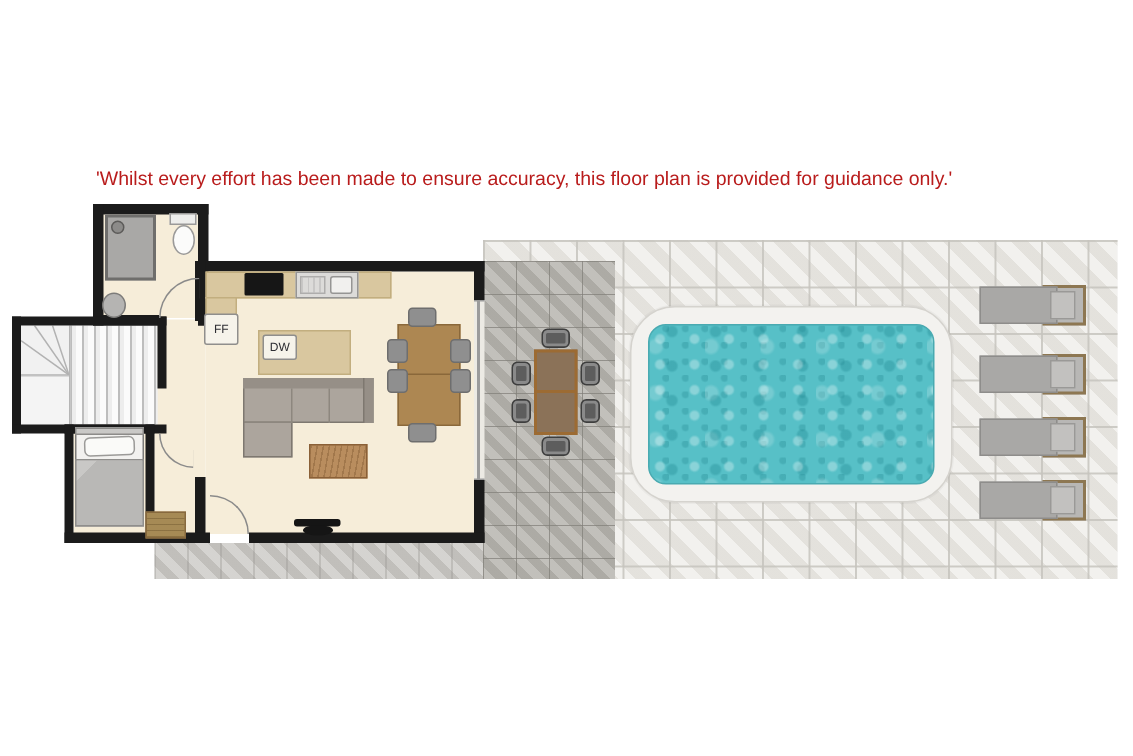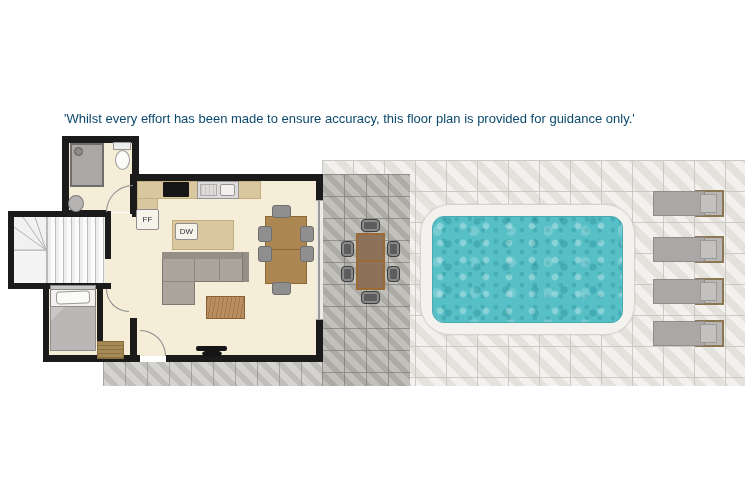--- a/index.html
+++ b/index.html
@@ -1,21 +1,21 @@
 <!DOCTYPE html>
 <html style="--wall: #1b1b1b; --floor: #f6edd9; --counter: #d9c79f; --sofa: #aca59d; --wood-table: #ad8752; --coffee: #b98d5e; --chair: #8f8f8f; --stairs: #f1f1f1; --patio: #b6b4ae; --deck: #eae8e3; --strip: #c7c5c1; --water: #57c0c7; --coping: #f3f2ef; --lounger-cushion: #a9a8a6; --lounger-wood: #8d7752; --outdoor-table: #8b7258; --outdoor-table-edge: #9c6b33; --mat: #a68a55; --blanket: #b9b8b6;"><head>
 <meta charset="utf-8">
 <style>
   html,body{margin:0;padding:0;background:#ffffff;}
   .stage{position:relative;width:755px;height:504px;background:#fff;overflow:hidden;
          font-family:"Liberation Sans", sans-serif;}
   .abs{position:absolute;box-sizing:border-box;}
 
   
-  .disclaimer{left:64px;top:111px;width:600px;font-size:13px;color:#0c4a6e;letter-spacing:0px;}
+  .disclaimer{left:64px;top:111px;width:600px;font-size:13px;color:#b91c1c;letter-spacing:0px;}
 
   
   .deck{left:322px;top:160px;width:423px;height:226px;background-color:var(--deck);
     background-image:
       linear-gradient(rgba(198,196,190,.85) 1px, transparent 1px),
       linear-gradient(90deg, rgba(198,196,190,.85) 1px, transparent 1px),
       repeating-linear-gradient(45deg, rgba(255,255,255,.40) 0 8px, rgba(189,187,181,.14) 8px 16px);
     background-size:31px 31px,31px 31px,auto;}
   .patio{left:322px;top:174px;width:88px;height:212px;background-color:var(--patio);
     background-image:

